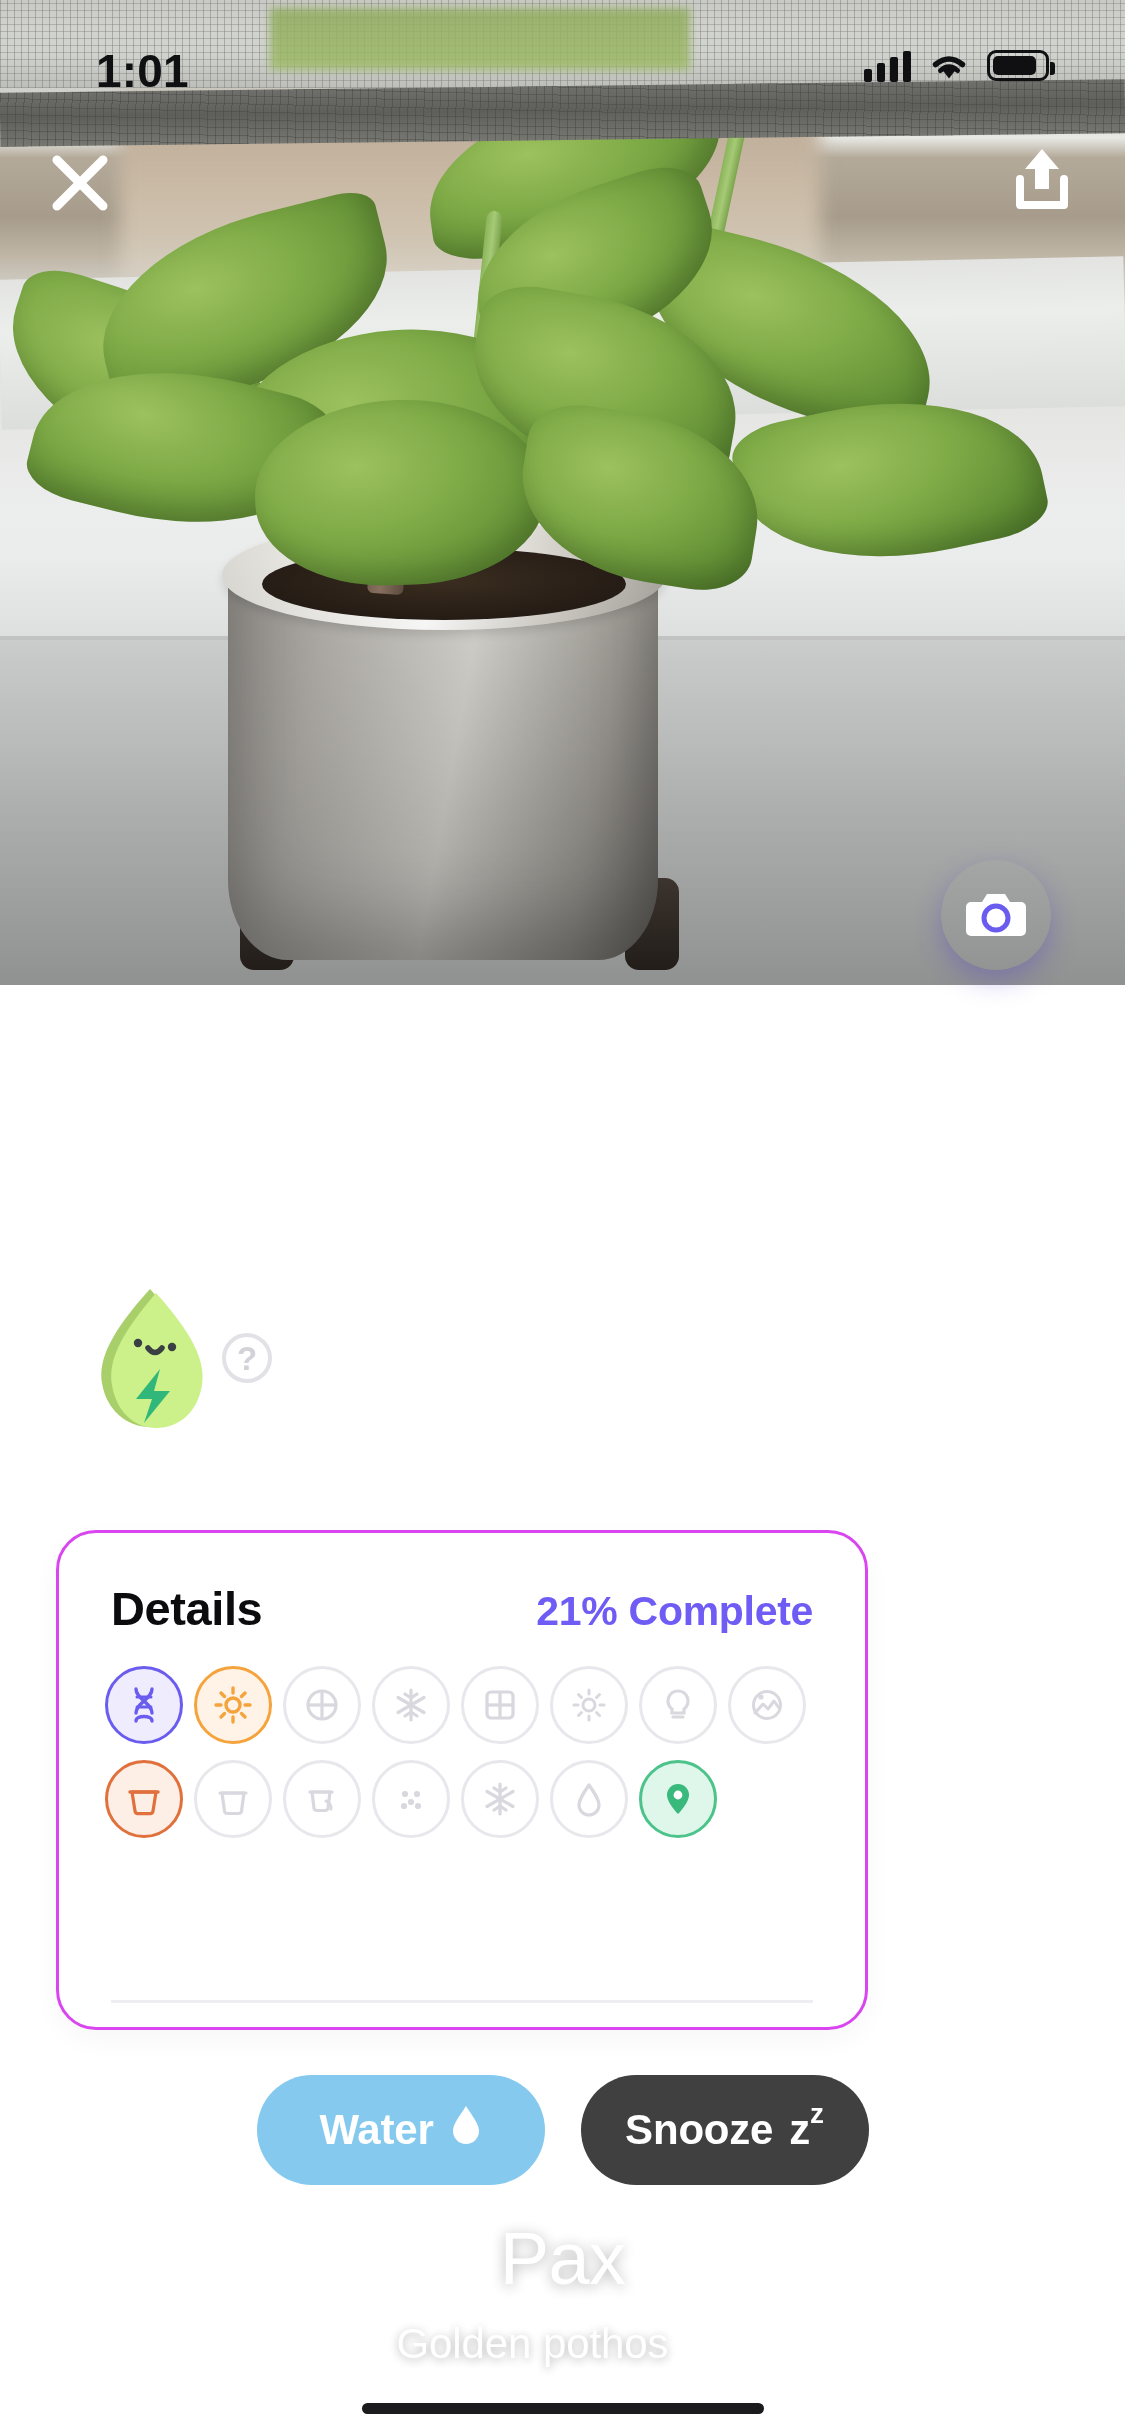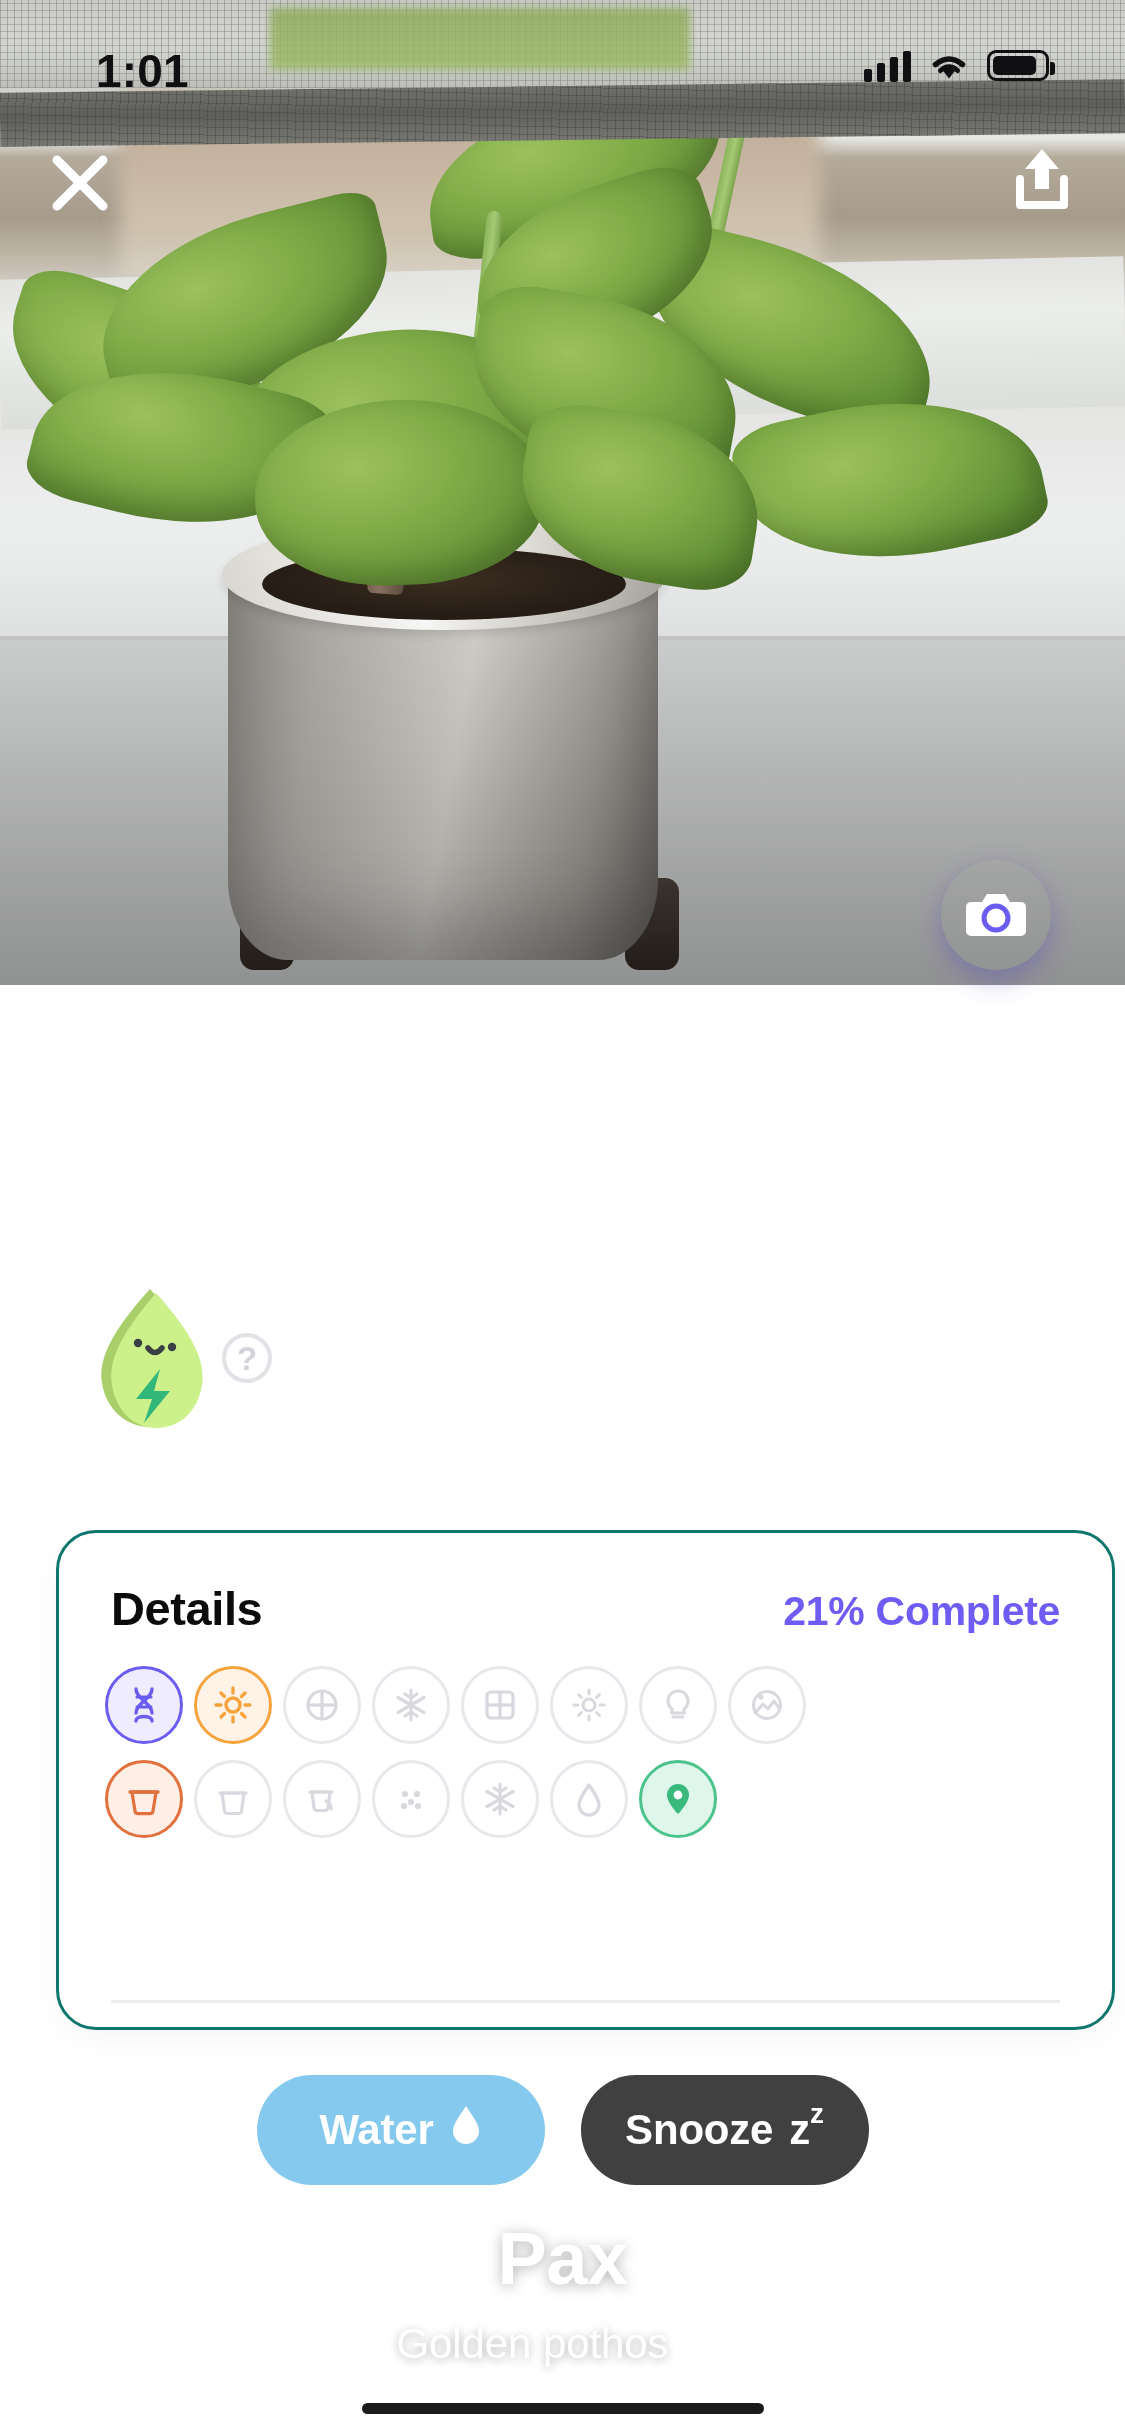--- a/index.html
+++ b/index.html
@@ -185,21 +185,21 @@
   .share-btn {
     position:absolute; right:28px; top:124px; width:110px; height:110px;
     z-index:32; display:flex; align-items:center; justify-content:center;
   }
 
   .hero-caption {
     position:absolute; left:0; bottom:68px; width:1125px;
     z-index:32; text-align:center; color:#fff;
   }
   .hero-name {
-    font-size:74px; font-weight:700; letter-spacing:-0.6px; line-height:1;
+    font-size:74px; font-weight:400; letter-spacing:-0.6px; line-height:1;
     text-shadow:0 2px 14px rgba(0,0,0,.30);
   }
   .hero-sub-row {
     margin-top:24px; display:flex; align-items:center; justify-content:center; gap:20px;
   }
   .hero-sub {
     font-size:42px; font-weight:400; letter-spacing:-0.1px;
     text-shadow:0 2px 10px rgba(0,0,0,.30);
   }
   .info-circle {
@@ -245,22 +245,22 @@
   }
   .help-circle {
     width:50px; height:50px; border-radius:50%; border:4px solid #e2e2e6;
     color:#d2d2d8; flex:none;
     display:flex; align-items:center; justify-content:center;
     font-size:33px; font-weight:700; line-height:1; margin-left:10px;
   }
 
   
   .details-card {
-    position:absolute; left:56px; top:545px; width:1059px; height:500px;
-    background:#fff; border:3px solid #0f766e; border-radius:40px;
+    position:absolute; left:56px; top:545px; width:812px; height:500px;
+    background:#fff; border:3px solid #d946ef; border-radius:40px;
     box-shadow:0 10px 28px rgba(0,0,0,.035);
   }
   .details-head {
     display:flex; align-items:baseline; justify-content:space-between;
     padding:48px 52px 0 52px;
   }
   .details-title { font-size:47px; font-weight:700; color:#0c0c0e; letter-spacing:-0.4px; }
   .details-pct { font-size:41px; font-weight:700; letter-spacing:-0.3px; }
 
   .attr-grid { padding:30px 46px 0 46px; }

